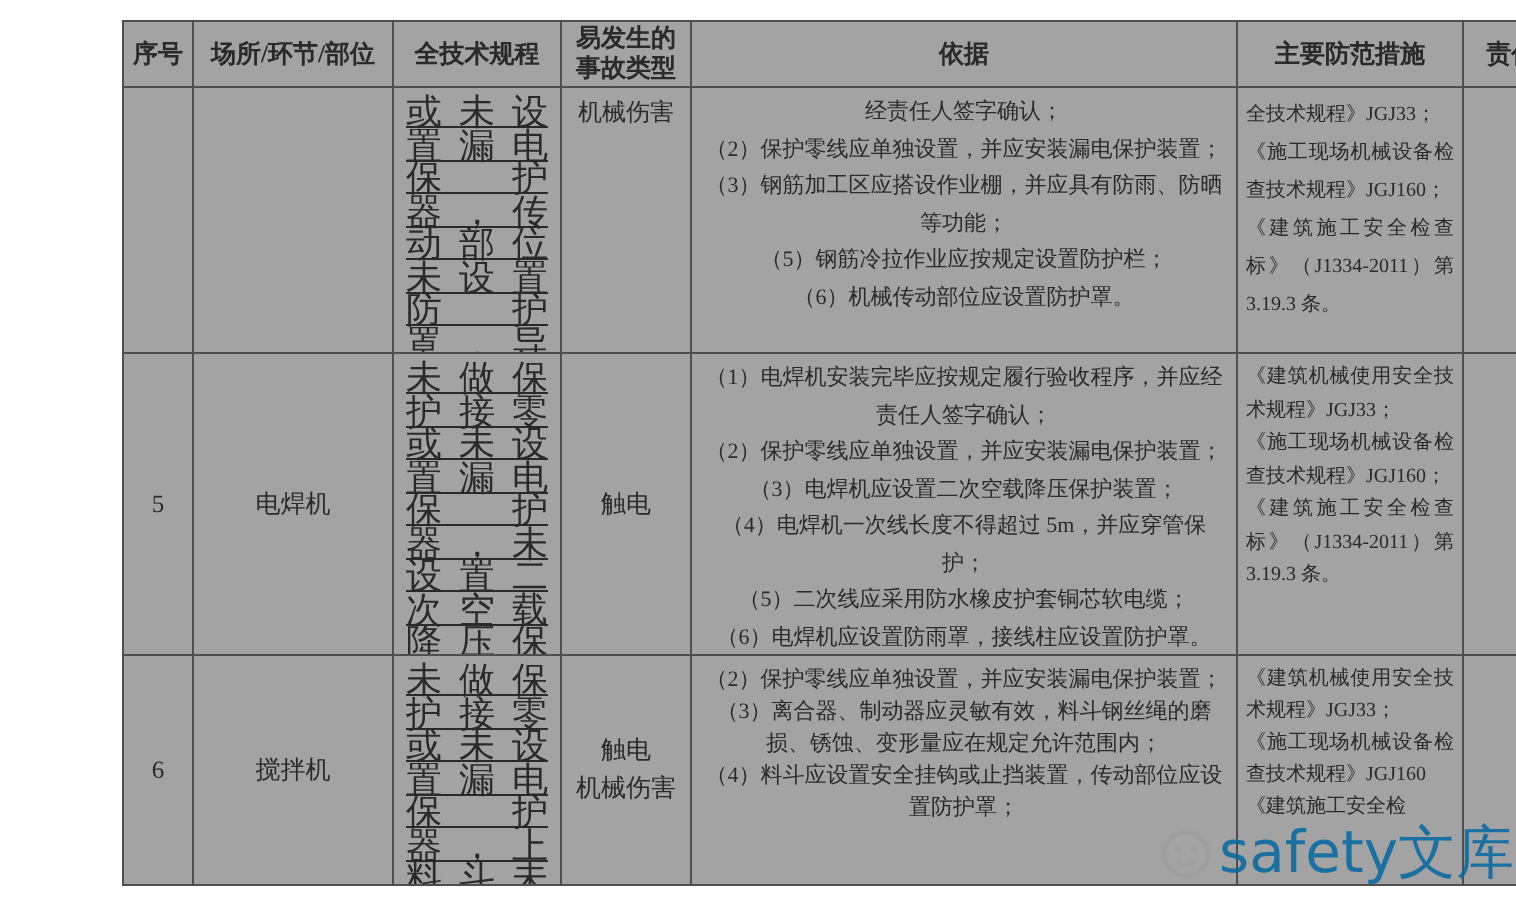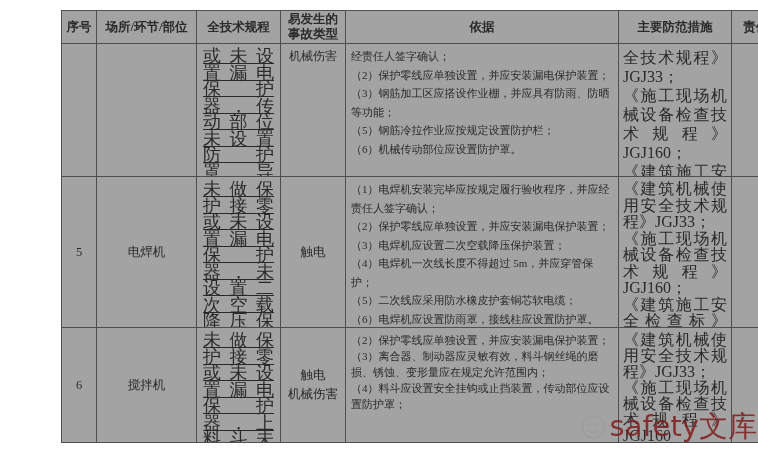--- a/index.html
+++ b/index.html
@@ -38,32 +38,32 @@
     padding-top:4px;text-align:center;font-size:12px;line-height:17px;
   }
   .hazard{
     padding:4px 6px;font-size:18px;line-height:16.5px;
     text-align:justify;text-justify:inter-ideograph;text-decoration:underline;
   }
   .measures{
     padding:3px 5px;font-size:11px;line-height:18.5px;
   }
   .measures.r6{line-height:16px;padding-top:4px;}
-  .m-line{text-align:left;}
+  .m-line{text-align:center;}
   .basis{
-    padding:4px 4px;font-size:16px;line-height:16.5px;
+    padding:4px 4px;font-size:10px;line-height:16.5px;
   }
   .basis.r4{line-height:19px;}
   .basis.r6{line-height:16px;}
   .b-line{text-align:justify;text-justify:inter-ideograph;}
   .watermark{
     position:absolute;top:406px;right:1px;height:42px;
     display:flex;align-items:center;
     font-family:"DejaVu Sans","Liberation Sans",sans-serif;
-    font-size:29px;color:#7f1d1d;opacity:0.85;
+    font-size:29px;color:#0369a1;opacity:0.85;
     pointer-events:none;white-space:nowrap;
   }
   .watermark svg{margin-right:2px;opacity:0.55;}
 </style>
 </head>
 <body>
 
 <div class="htable">
 
   <div class="cell hd">序号</div>

